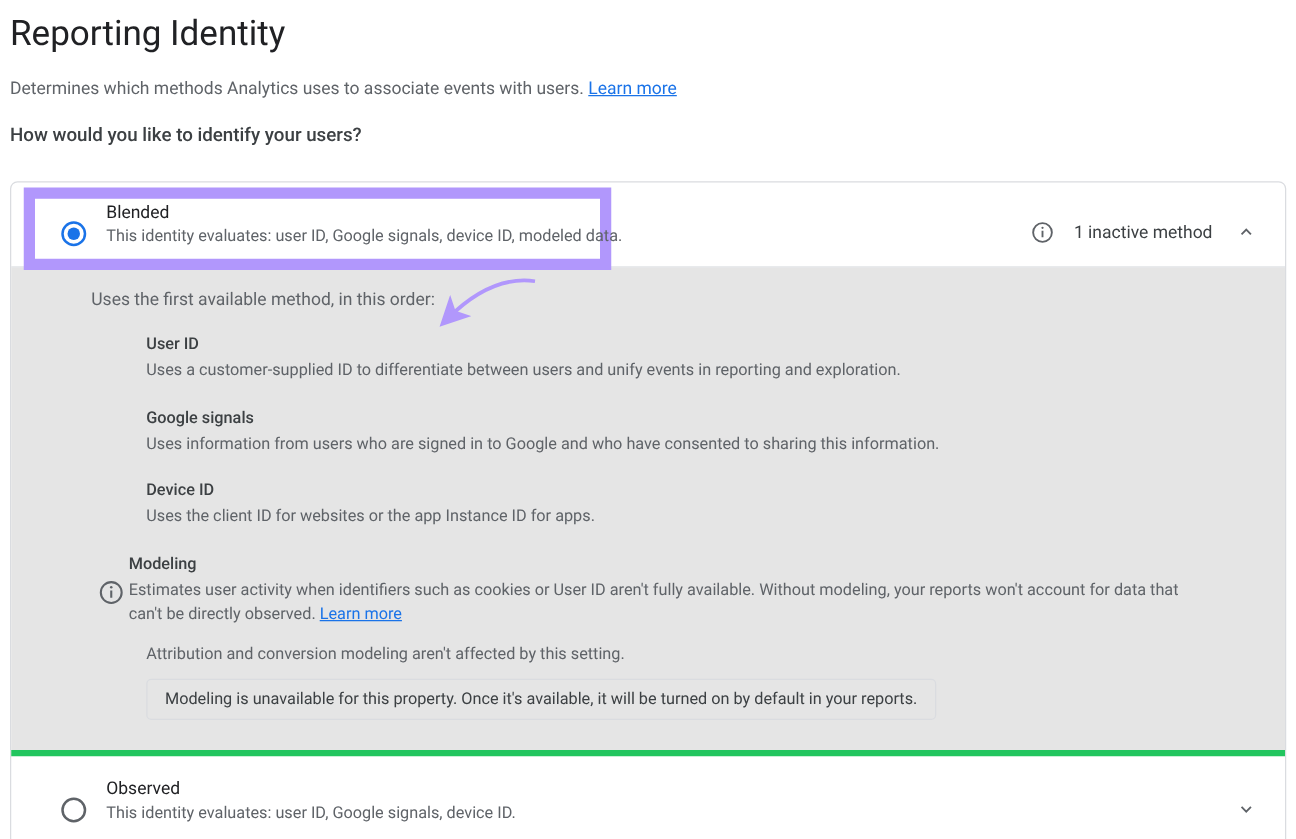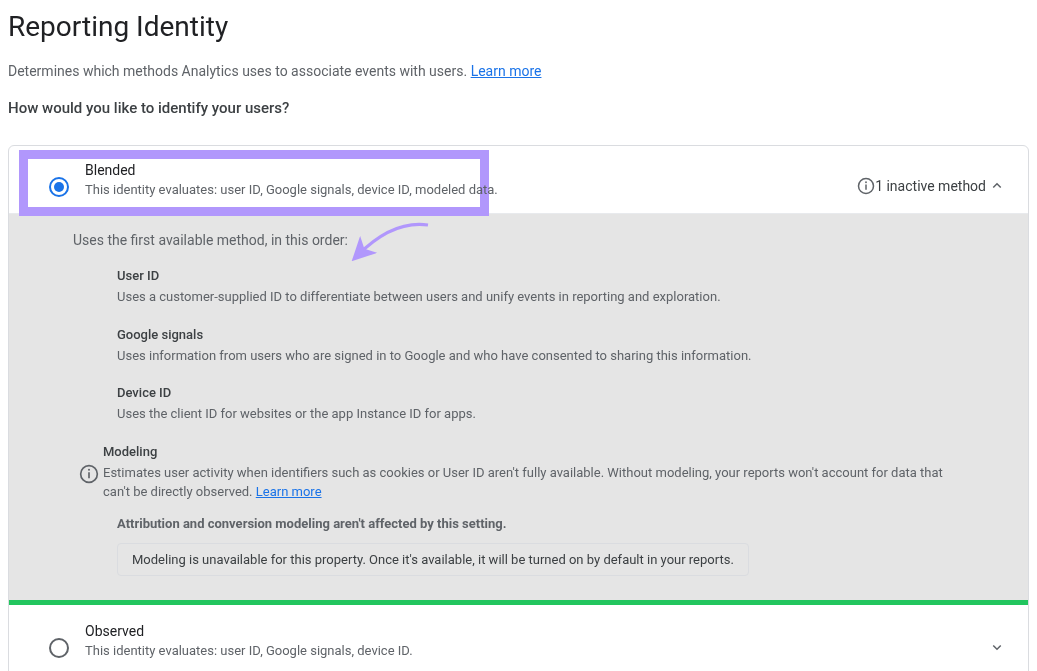--- a/index.html
+++ b/index.html
@@ -19,37 +19,37 @@
     .highlight-box { position: absolute; left: 10px; top: 4px; width: 470px; height: 66px; border: 9px solid #b197fc; z-index: 1; pointer-events: none; }
 
     .radio-outer { width: 20px; height: 20px; border: 2px solid #5f6368; border-radius: 50%; flex-shrink: 0; display: flex; align-items: center; justify-content: center; position: relative; z-index: 2; }
     .radio-outer.selected { border-color: #1a73e8; }
     .radio-inner { width: 10px; height: 10px; background: #1a73e8; border-radius: 50%; }
 
     .option-texts { flex: 1; position: relative; z-index: 2; }
     .option-title { font-size: 14px; color: #202124; margin-bottom: 4px; }
     .option-desc  { font-size: 13px; color: #5f6368; }
 
-    .header-right { display: flex; align-items: center; position: relative; z-index: 2; }
+    .header-right { display: flex; align-items: center; gap: 16px; position: relative; z-index: 2; }
     .inactive-count { color: #3c4043; font-size: 14px; }
     .icon-info { width: 18px; height: 18px; color: #5f6368; }
     .chevron { width: 22px; height: 22px; color: #5f6368; display:flex; align-items:center; justify-content:center; }
 
     .option-body { background: #e5e5e5; border-top: 1px solid #e8eaed; padding: 18px 64px 24px 64px; }
     .body-intro { color: #5f6368; font-size: 14px; margin-bottom: 20px; }
     .method-block { margin-left: 44px; margin-bottom: 20px; }
     .method-title { font-size: 13px; font-weight: 500; color: #3c4043; margin-bottom: 4px; }
     .method-desc  { font-size: 13px; color: #5f6368; line-height: 1.5; }
     .method-desc a { color: #1a73e8; text-decoration: underline; }
 
     .modeling-row { display: flex; gap: 4px; align-items: center; margin-bottom: 14px; }
     .modeling-row .icon-info { margin-top: 2px; flex-shrink: 0; }
     .modeling-texts { flex: 1; }
 
-    .attr-note { margin-left: 44px; color: #5f6368; font-size: 13px; margin-bottom: 12px; font-weight: bold; }
+    .attr-note { margin-left: 44px; color: #5f6368; font-size: 13px; margin-bottom: 12px; }
     .modeling-banner { margin-left: 44px; border: 1px solid #dadce0; border-radius: 4px; padding: 8px 14px; font-size: 13px; color: #3c4043; display: inline-block; }
 
     .option-collapsed { border-top: 5px solid #22c55e; }
     .option-collapsed .option-header { padding: 18px 20px 18px 40px; }
 
     .arrow-svg { position: absolute; left: 340px; top: 75px; z-index: 3; pointer-events: none; }
   </style>
 </head>
 <body>
 

